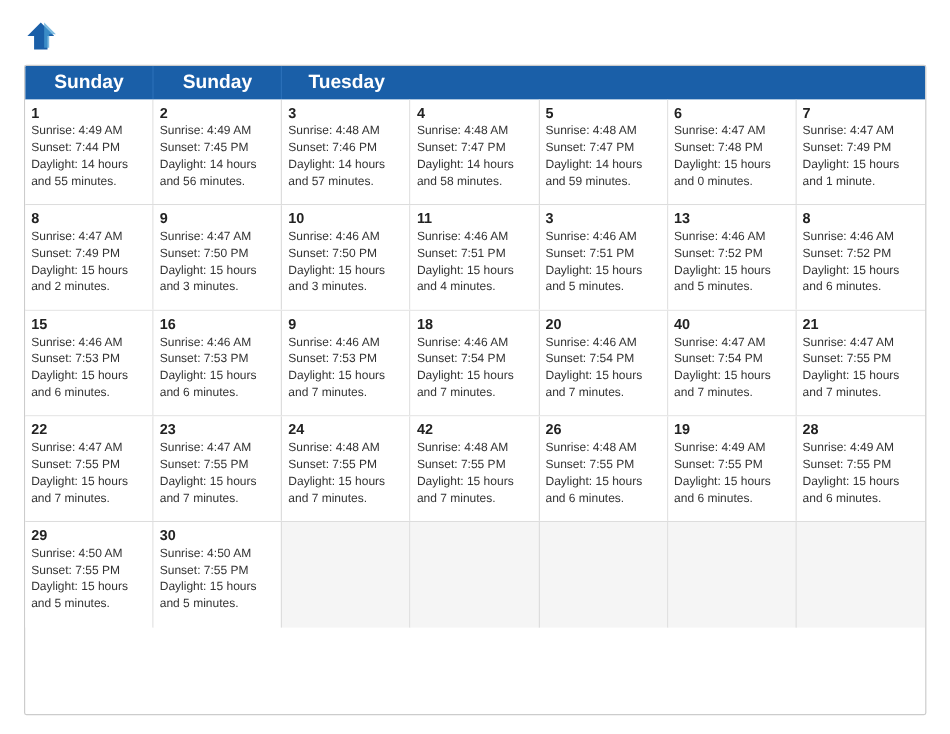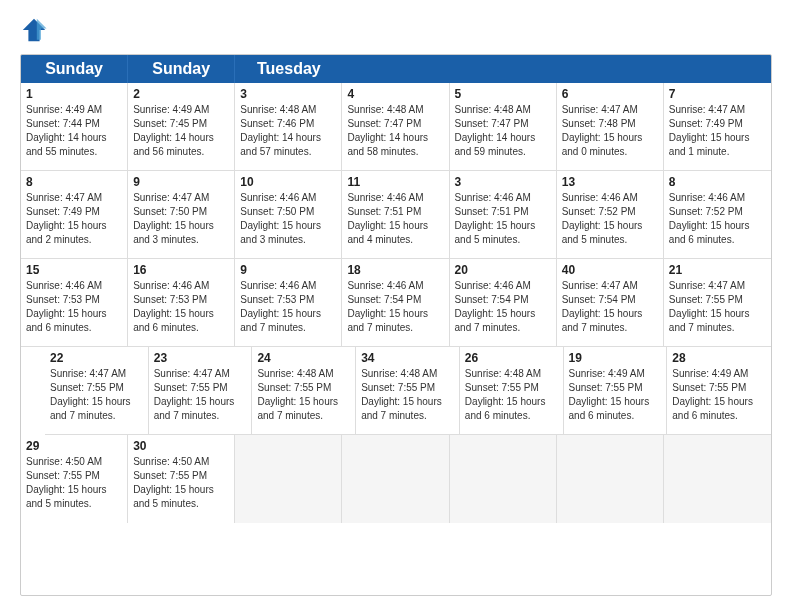--- a/index.html
+++ b/index.html
@@ -287,21 +287,21 @@
 and 7 minutes.</div>
           </div>
           <div class="cal-cell">
             <div class="day-num">21</div>
             <div class="day-info" style="white-space: pre-line;">Sunrise: 4:47 AM
 Sunset: 7:55 PM
 Daylight: 15 hours
 and 7 minutes.</div>
           </div>
         </div>
-        <div class="cal-row" style="min-height: 88px; margin-left: 24px;">
+        <div class="cal-row" style="min-height: 88px;">
           <div class="cal-cell">
             <div class="day-num">22</div>
             <div class="day-info" style="white-space: pre-line;">Sunrise: 4:47 AM
 Sunset: 7:55 PM
 Daylight: 15 hours
 and 7 minutes.</div>
           </div>
           <div class="cal-cell">
             <div class="day-num">23</div>
             <div class="day-info" style="white-space: pre-line;">Sunrise: 4:47 AM
@@ -310,21 +310,21 @@
 and 7 minutes.</div>
           </div>
           <div class="cal-cell">
             <div class="day-num">24</div>
             <div class="day-info" style="white-space: pre-line;">Sunrise: 4:48 AM
 Sunset: 7:55 PM
 Daylight: 15 hours
 and 7 minutes.</div>
           </div>
           <div class="cal-cell">
-            <div class="day-num">34</div>
+            <div class="day-num">42</div>
             <div class="day-info" style="white-space: pre-line;">Sunrise: 4:48 AM
 Sunset: 7:55 PM
 Daylight: 15 hours
 and 7 minutes.</div>
           </div>
           <div class="cal-cell">
             <div class="day-num">26</div>
             <div class="day-info" style="white-space: pre-line;">Sunrise: 4:48 AM
 Sunset: 7:55 PM
 Daylight: 15 hours

